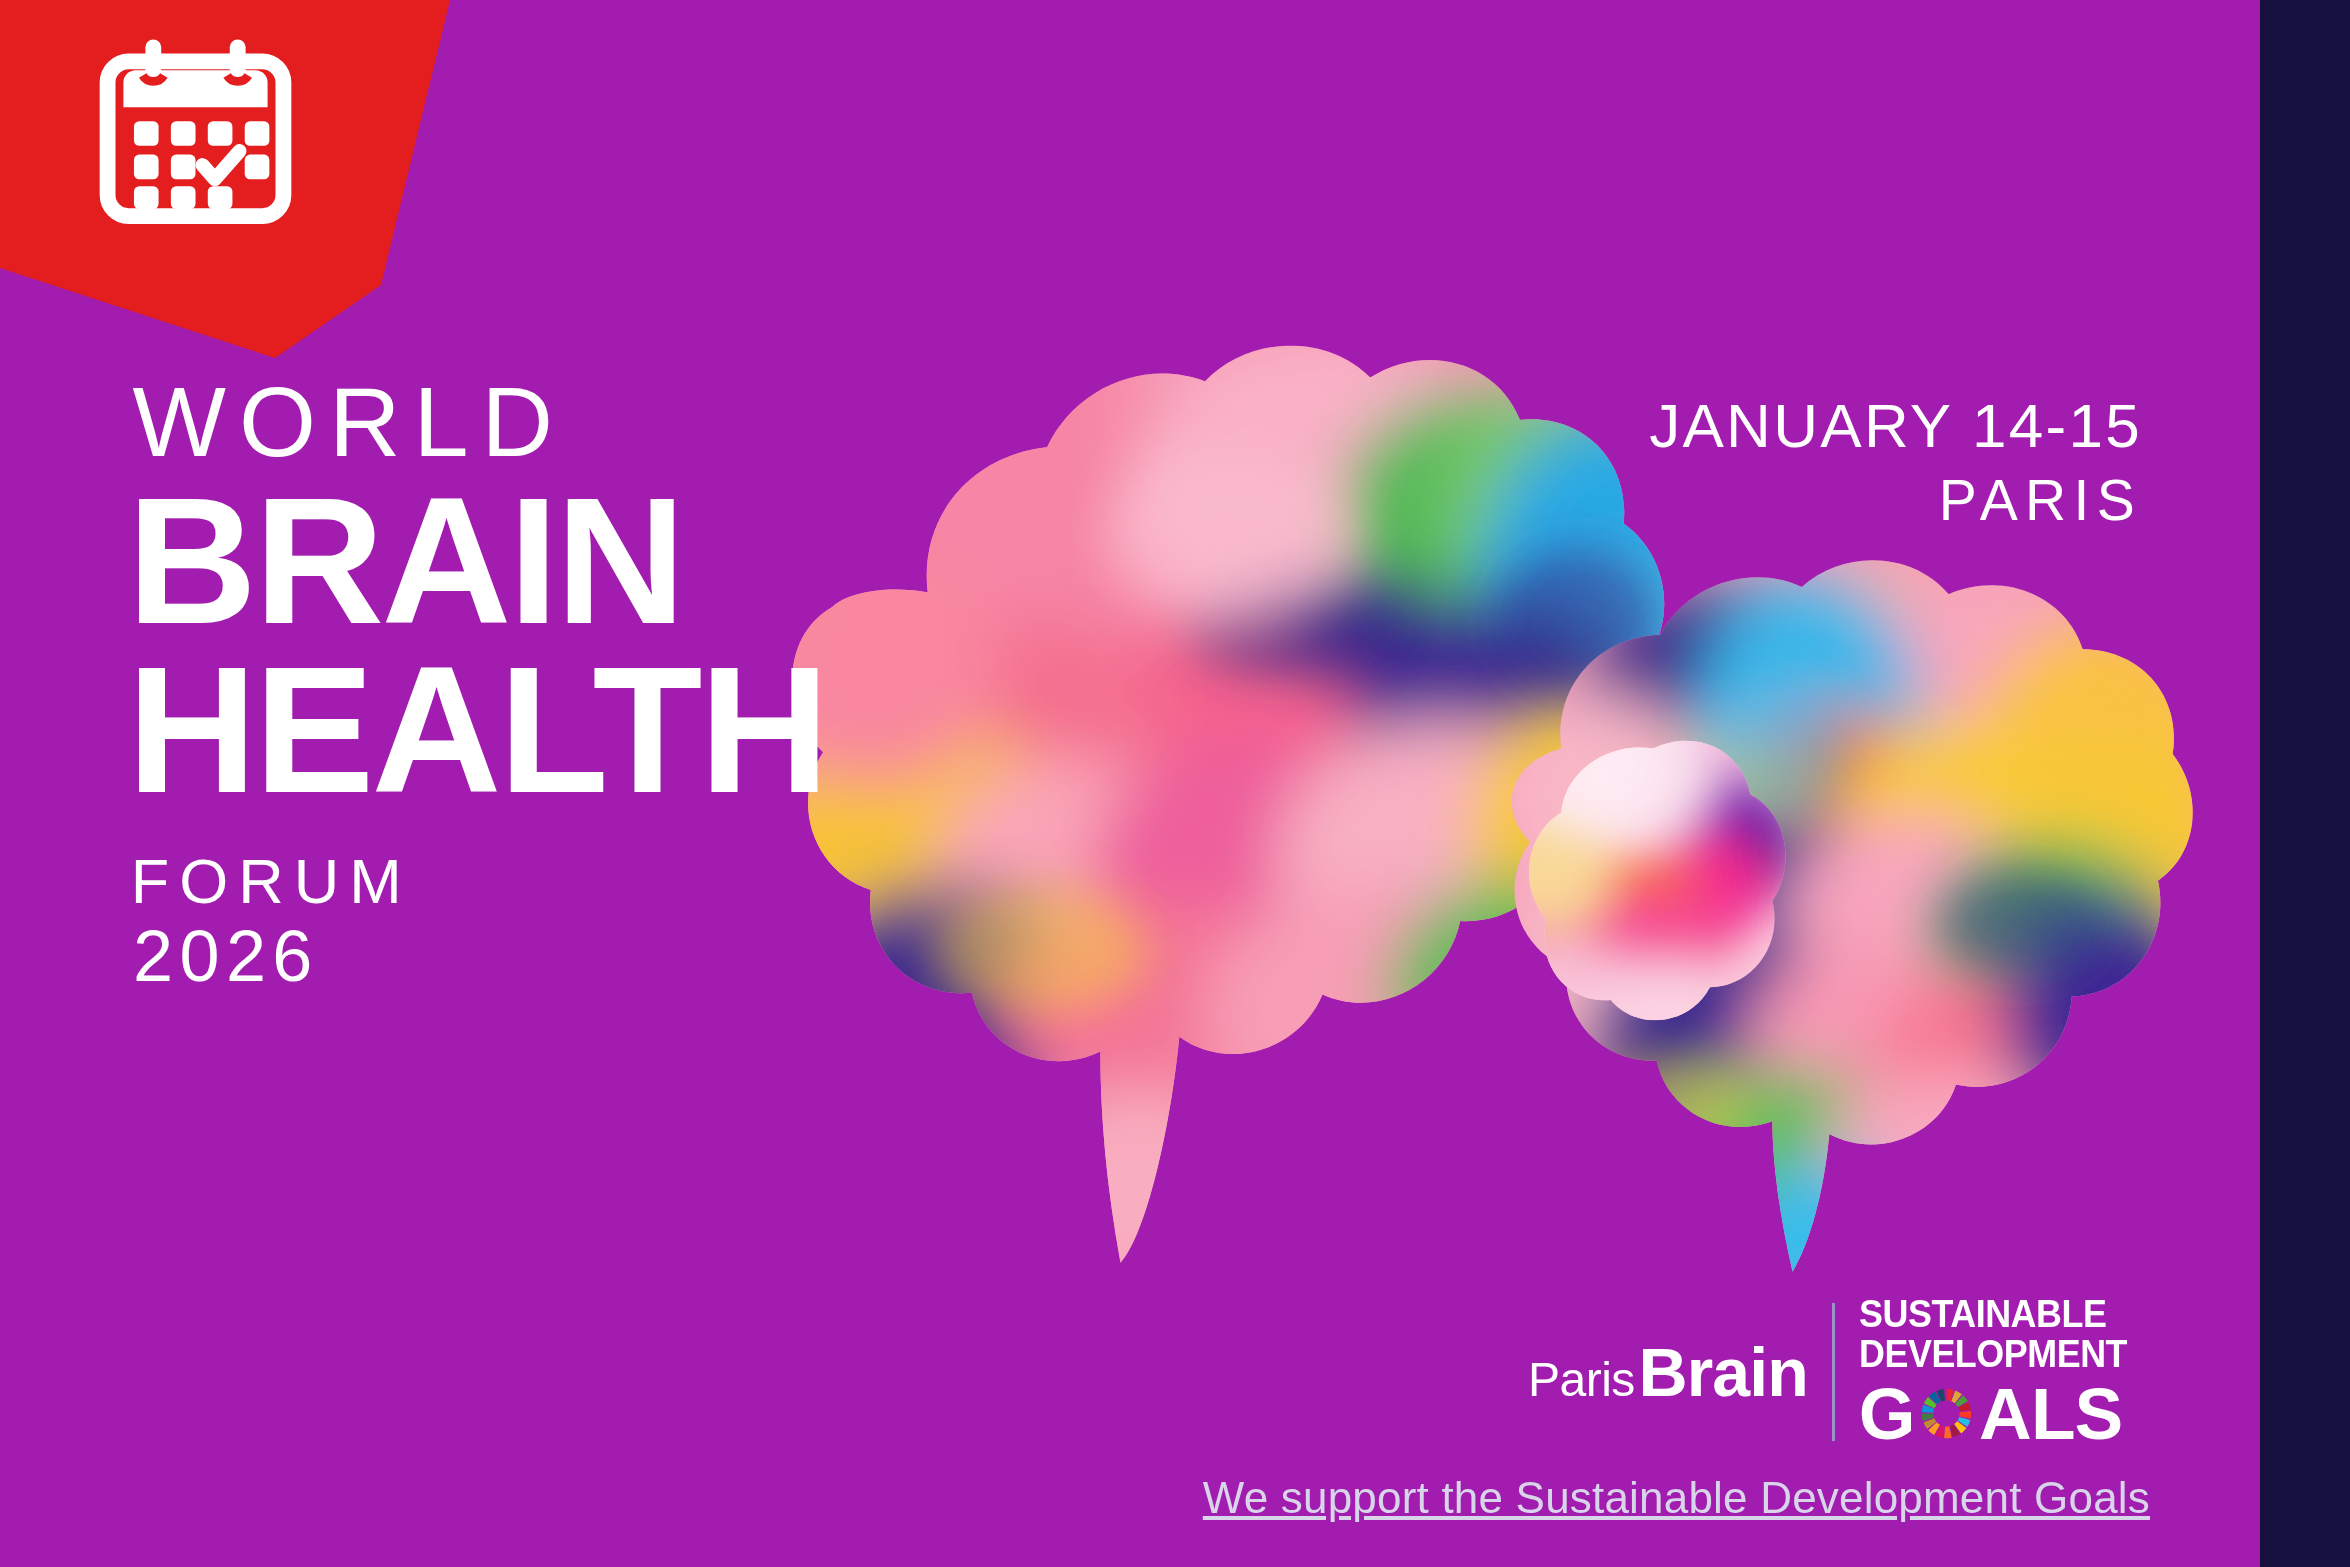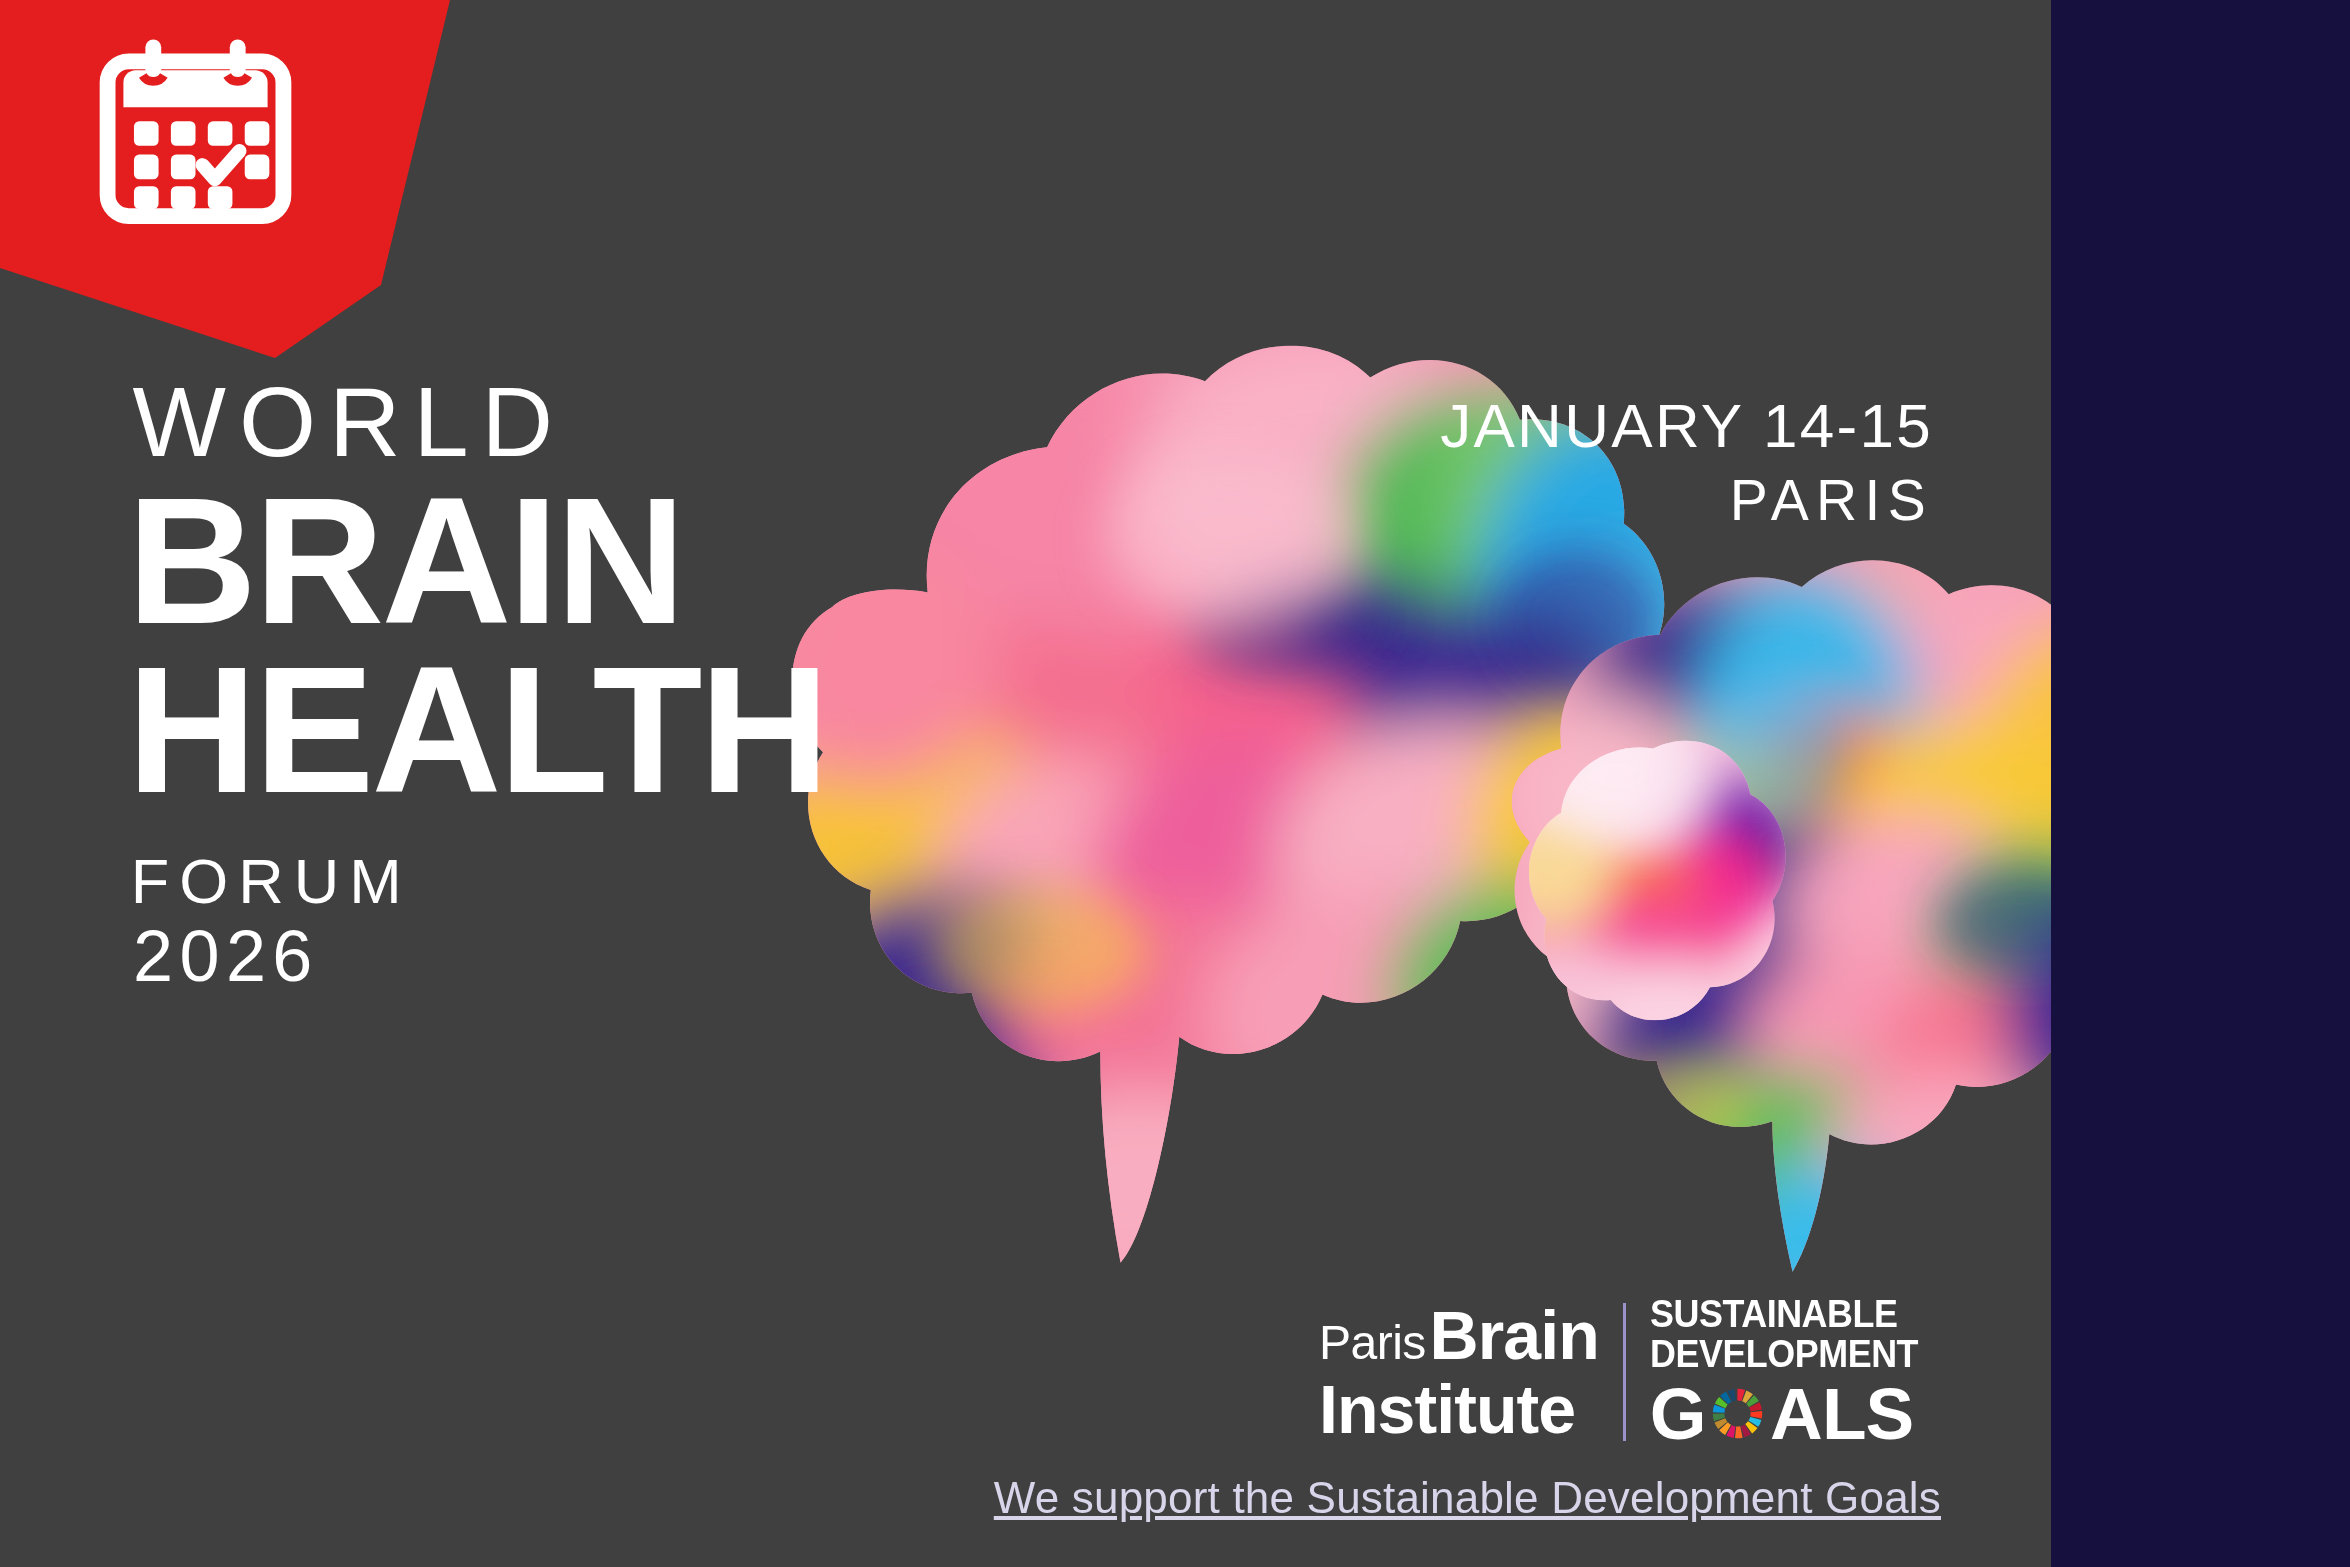--- a/index.html
+++ b/index.html
@@ -1,21 +1,21 @@
 <!DOCTYPE html>
 <html style="font-size:14.7px"><head>
 <meta charset="utf-8">
 <style>
   html,body{margin:0;padding:0;background:#16103f;}
   *{box-sizing:border-box;}
 
   .poster{
     position:relative;
-    width:2051px;height:1568px;
-    background:#404040;
+    width:2260px;height:1568px;
+    background:#a21caf;
     overflow:hidden;
     font-family:"Liberation Sans",sans-serif;
   }
 
   
   .corner-badge{
     position:absolute;left:0;top:0;
     width:459px;height:377px;
     background:#e41e1e;
     clip-path:polygon(0 0, 450px 0, 381px 285px, 275px 358px, 0 268px);
@@ -306,21 +306,20 @@
   </div>
 
   <div class="logo-lockup">
 
 
     <div class="pbi-word">
       <div class="pbi-line1">
         <span class="pbi-paris">Paris</span>
         <span class="pbi-brain">Brain</span>
       </div>
-      <span class="pbi-inst">Institute</span>
     </div>
 
     <div class="lock-div"></div>
 
     <div class="sdg-word">
       <div class="sdg-l1">SUSTAINABLE</div>
       <div class="sdg-l2">DEVELOPMENT</div>
       <div class="sdg-goals">
         <span class="sdg-g">G</span>
         <span class="sdg-wheel">

